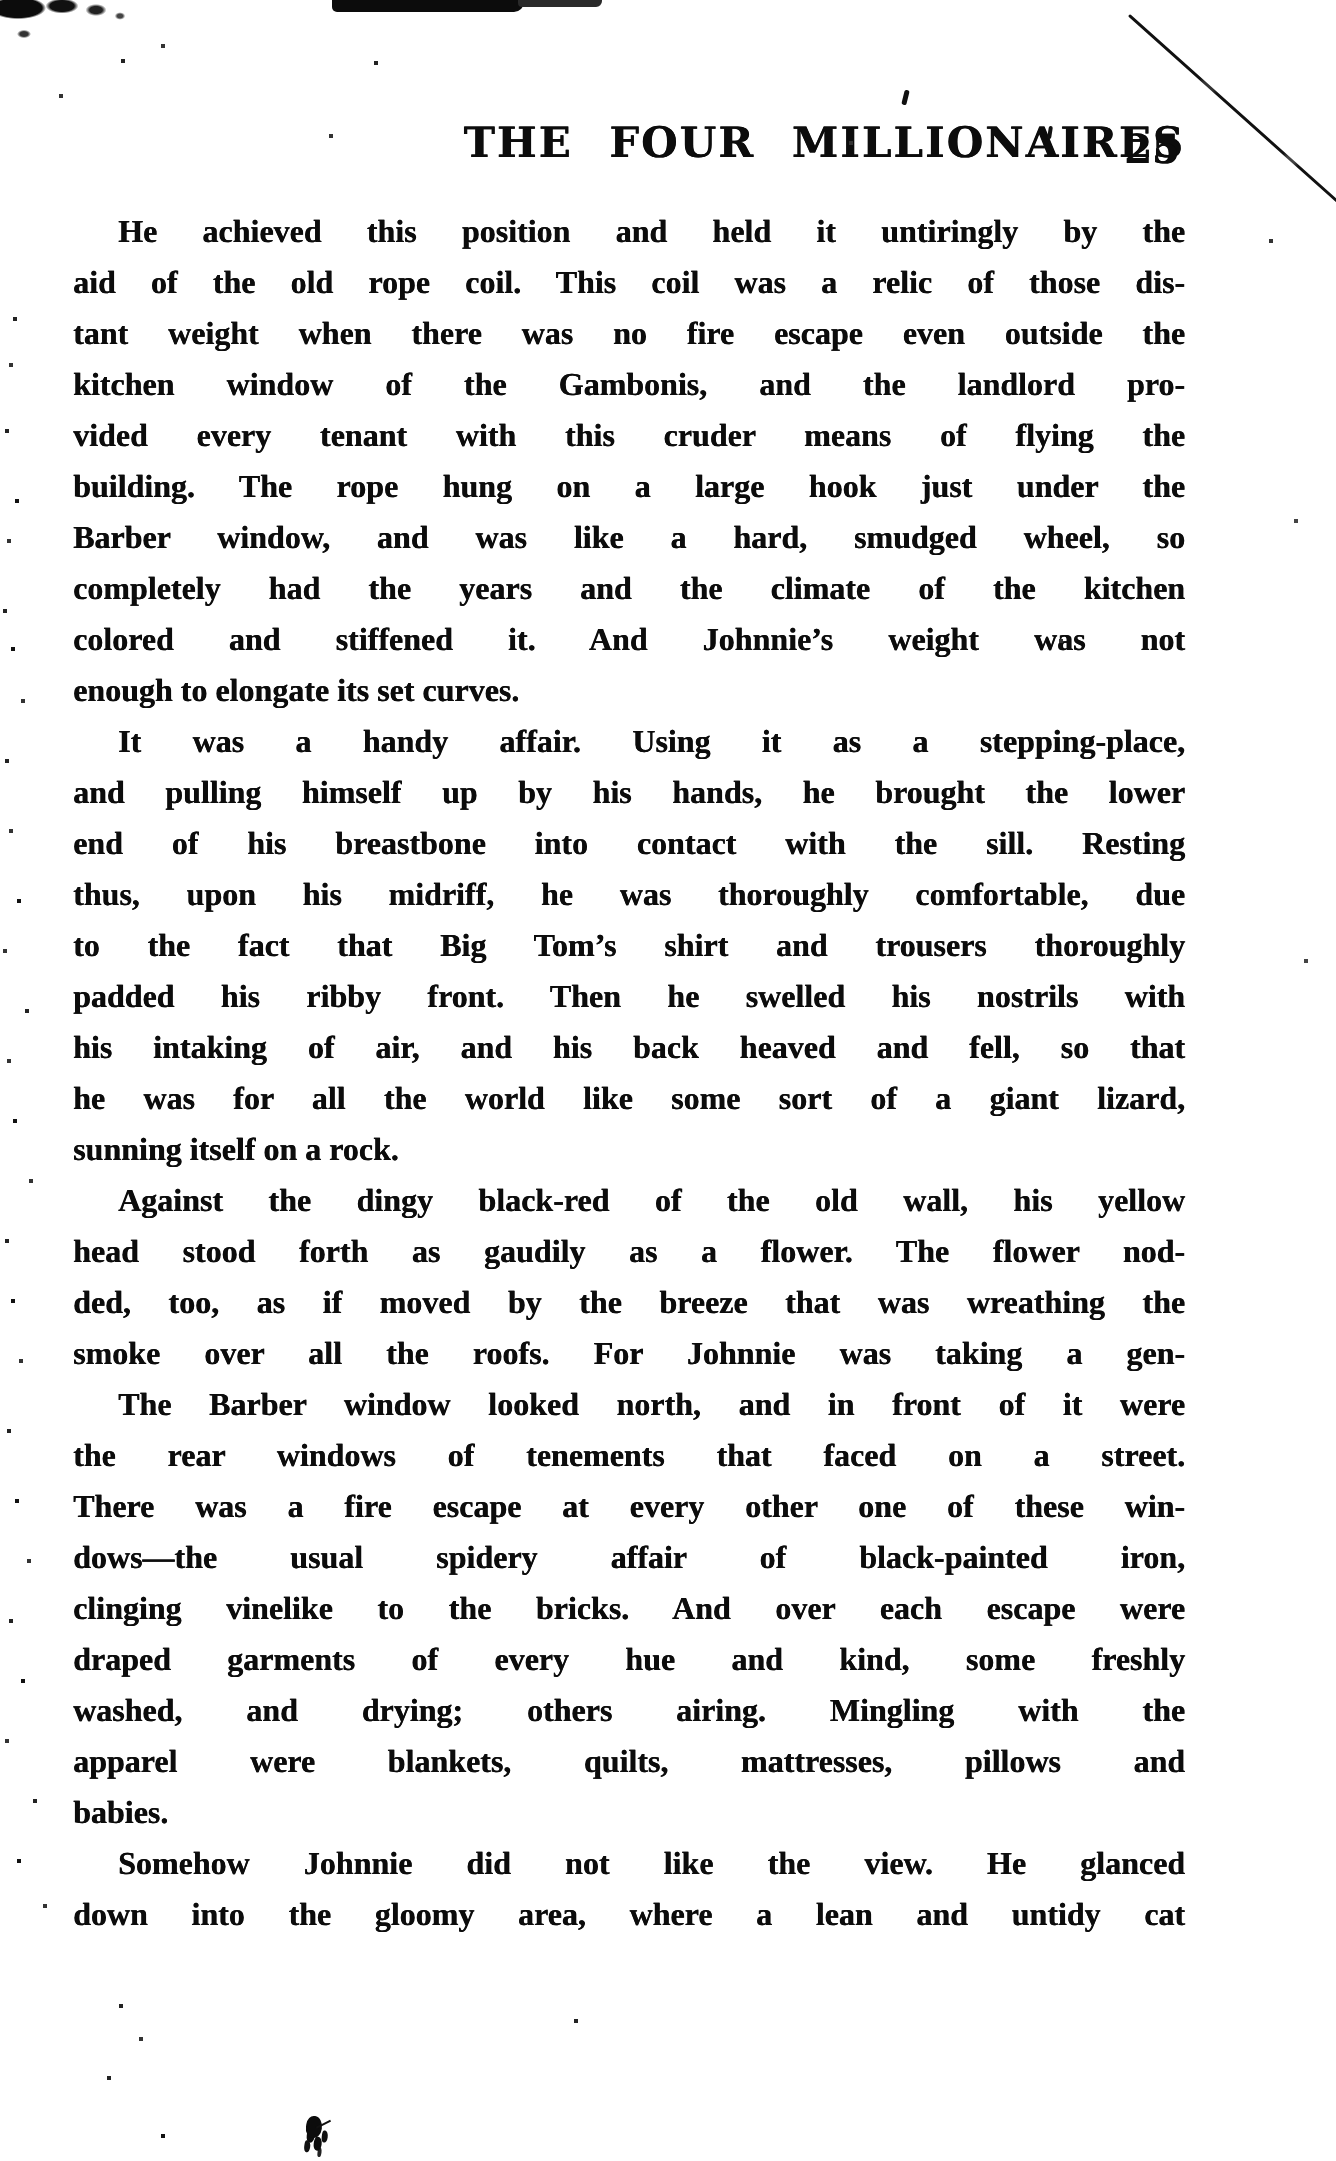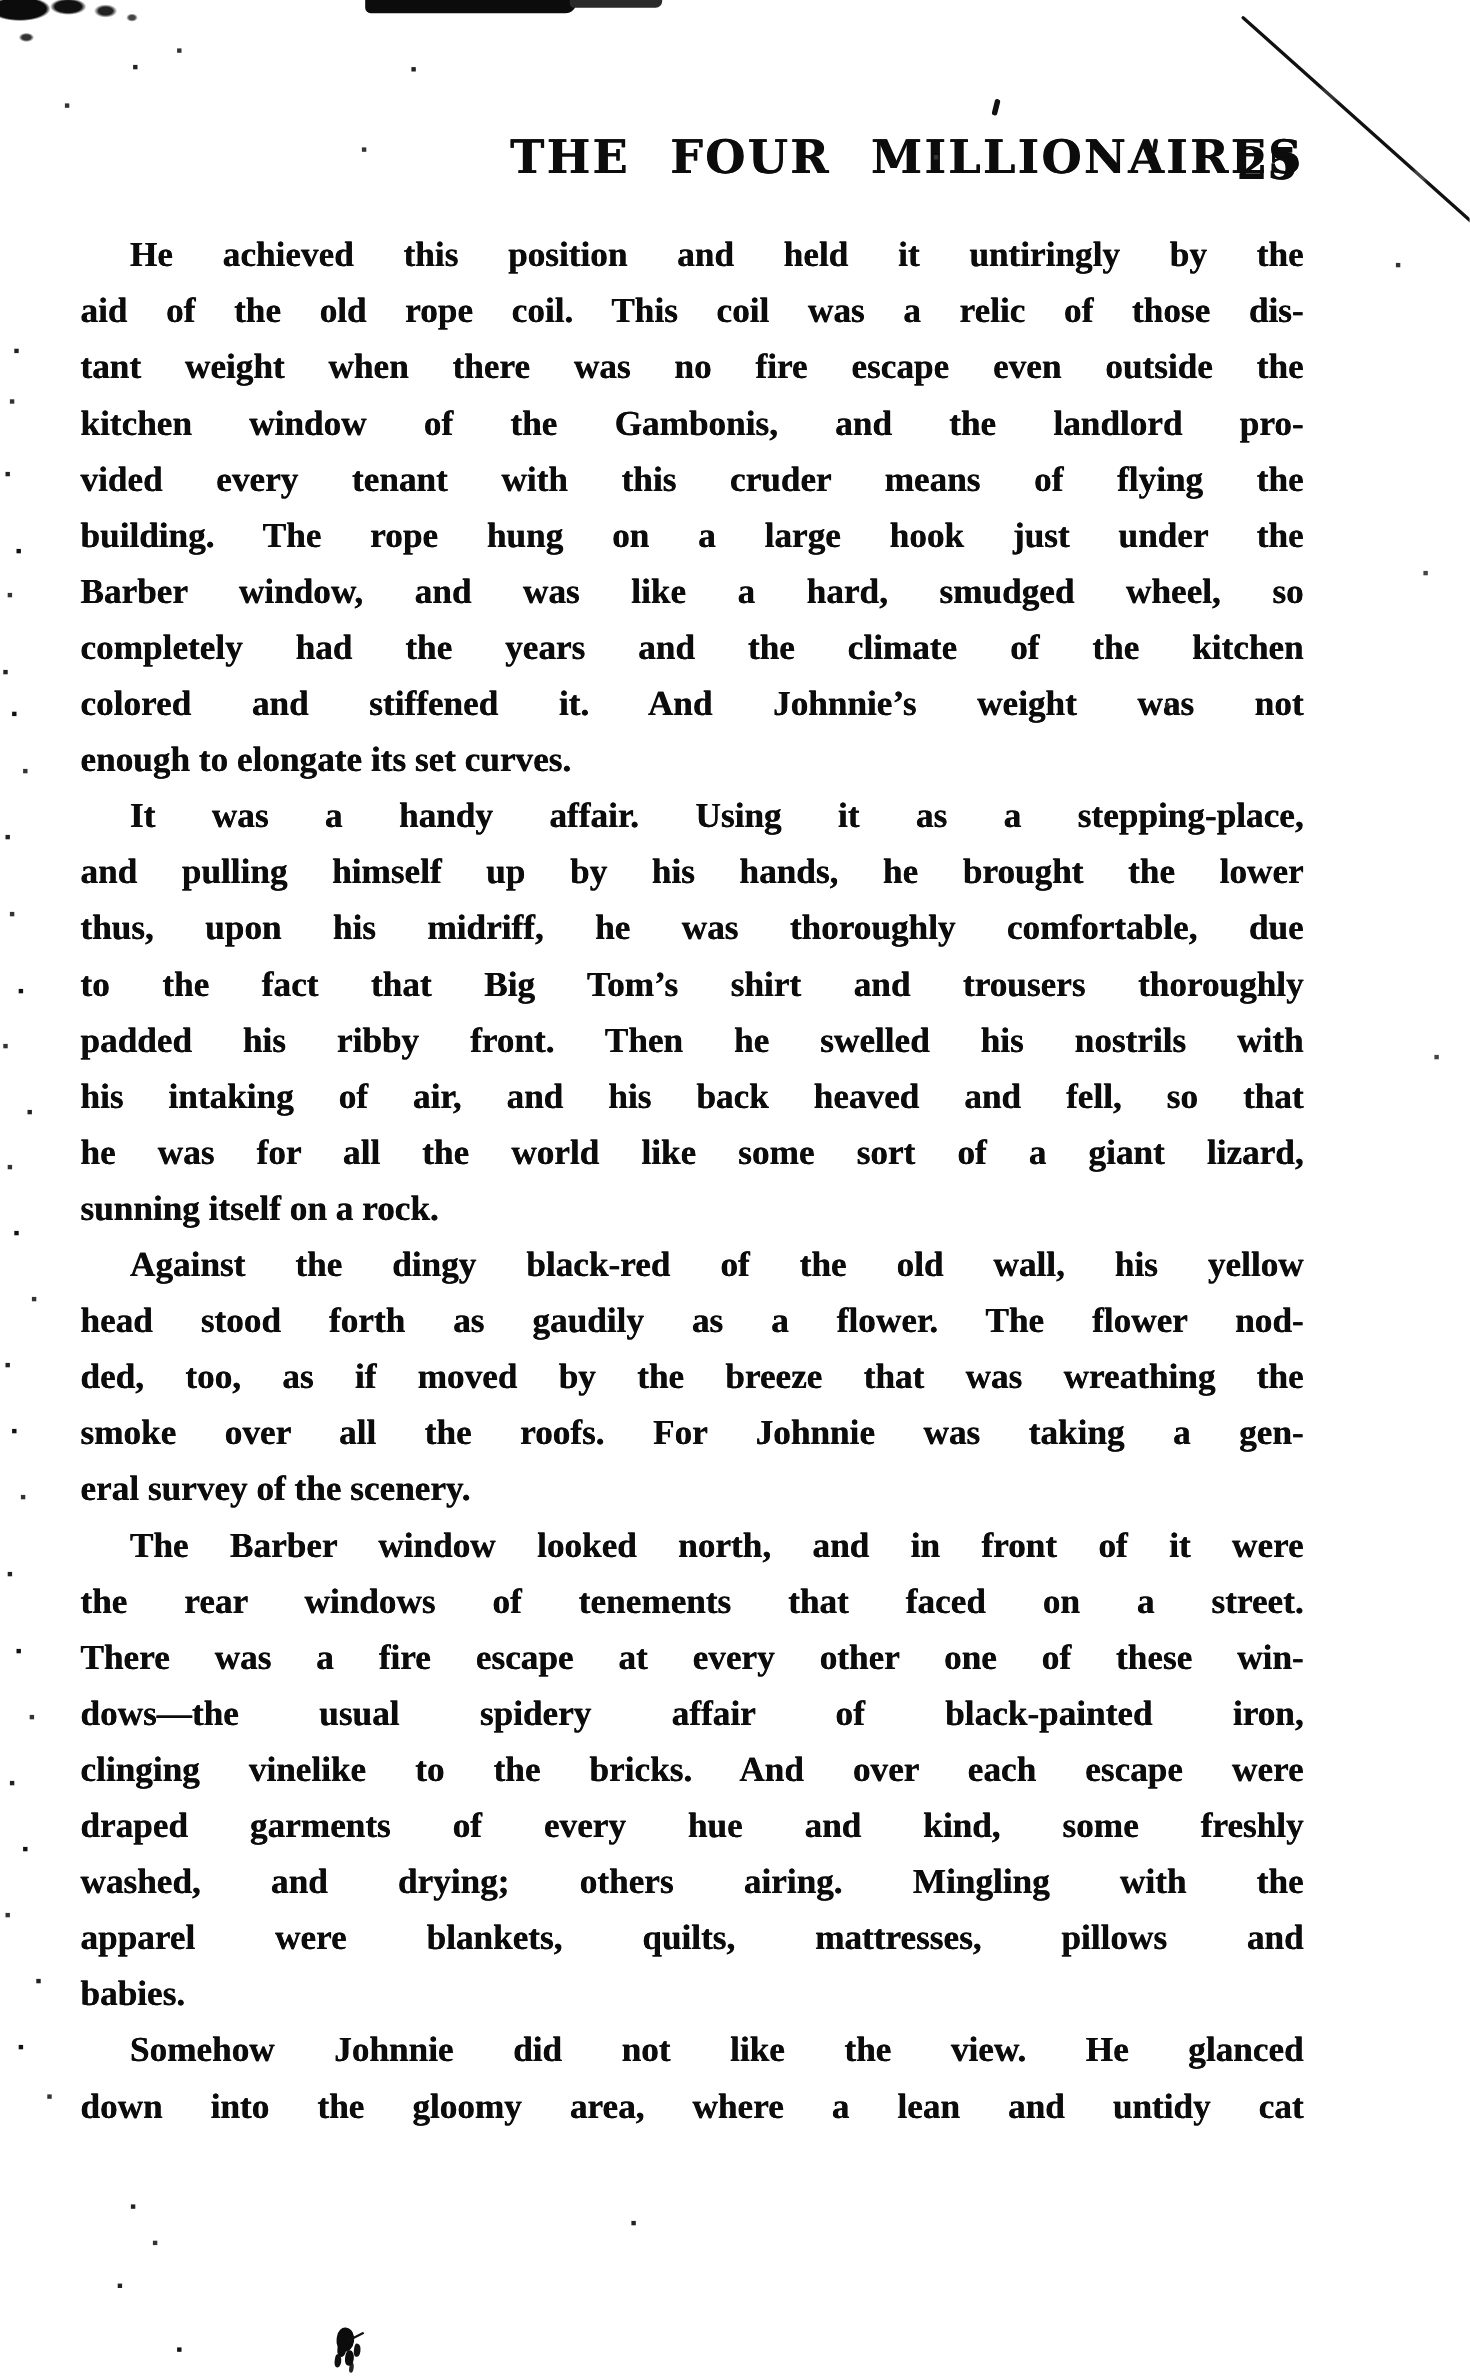--- a/index.html
+++ b/index.html
@@ -123,34 +123,34 @@
     <div class="line">building. The rope hung on a large hook just under the</div>
     <div class="line">Barber window, and was like a hard, smudged wheel, so</div>
     <div class="line">completely had the years and the climate of the kitchen</div>
     <div class="line">colored and stiffened it. And Johnnie’s weight was not</div>
     <div class="line lastline">enough to elongate its set curves.</div>
   </div>
 
   <div class="para">
     <div class="line indent">It was a handy affair. Using it as a stepping-place,</div>
     <div class="line">and pulling himself up by his hands, he brought the lower</div>
+    <div class="line">end of his breastbone into contact with the sill. Resting</div>
     <div class="line">thus, upon his midriff, he was thoroughly comfortable, due</div>
     <div class="line">to the fact that Big Tom’s shirt and trousers thoroughly</div>
     <div class="line">padded his ribby front. Then he swelled his nostrils with</div>
     <div class="line">his intaking of air, and his back heaved and fell, so that</div>
     <div class="line">he was for all the world like some sort of a giant lizard,</div>
     <div class="line lastline">sunning itself on a rock.</div>
   </div>
 
   <div class="para">
     <div class="line indent">Against the dingy black-red of the old wall, his yellow</div>
     <div class="line">head stood forth as gaudily as a flower. The flower nod-</div>
     <div class="line">ded, too, as if moved by the breeze that was wreathing the</div>
     <div class="line">smoke over all the roofs. For Johnnie was taking a gen-</div>
-    <div class="line lastline">eral survey of the scenery.</div>
   </div>
 
   <div class="para">
     <div class="line indent">The Barber window looked north, and in front of it were</div>
     <div class="line">the rear windows of tenements that faced on a street.</div>
     <div class="line">There was a fire escape at every other one of these win-</div>
     <div class="line">dows—the usual spidery affair of black-painted iron,</div>
     <div class="line">clinging vinelike to the bricks. And over each escape were</div>
     <div class="line">draped garments of every hue and kind, some freshly</div>
     <div class="line">washed, and drying; others airing. Mingling with the</div>

